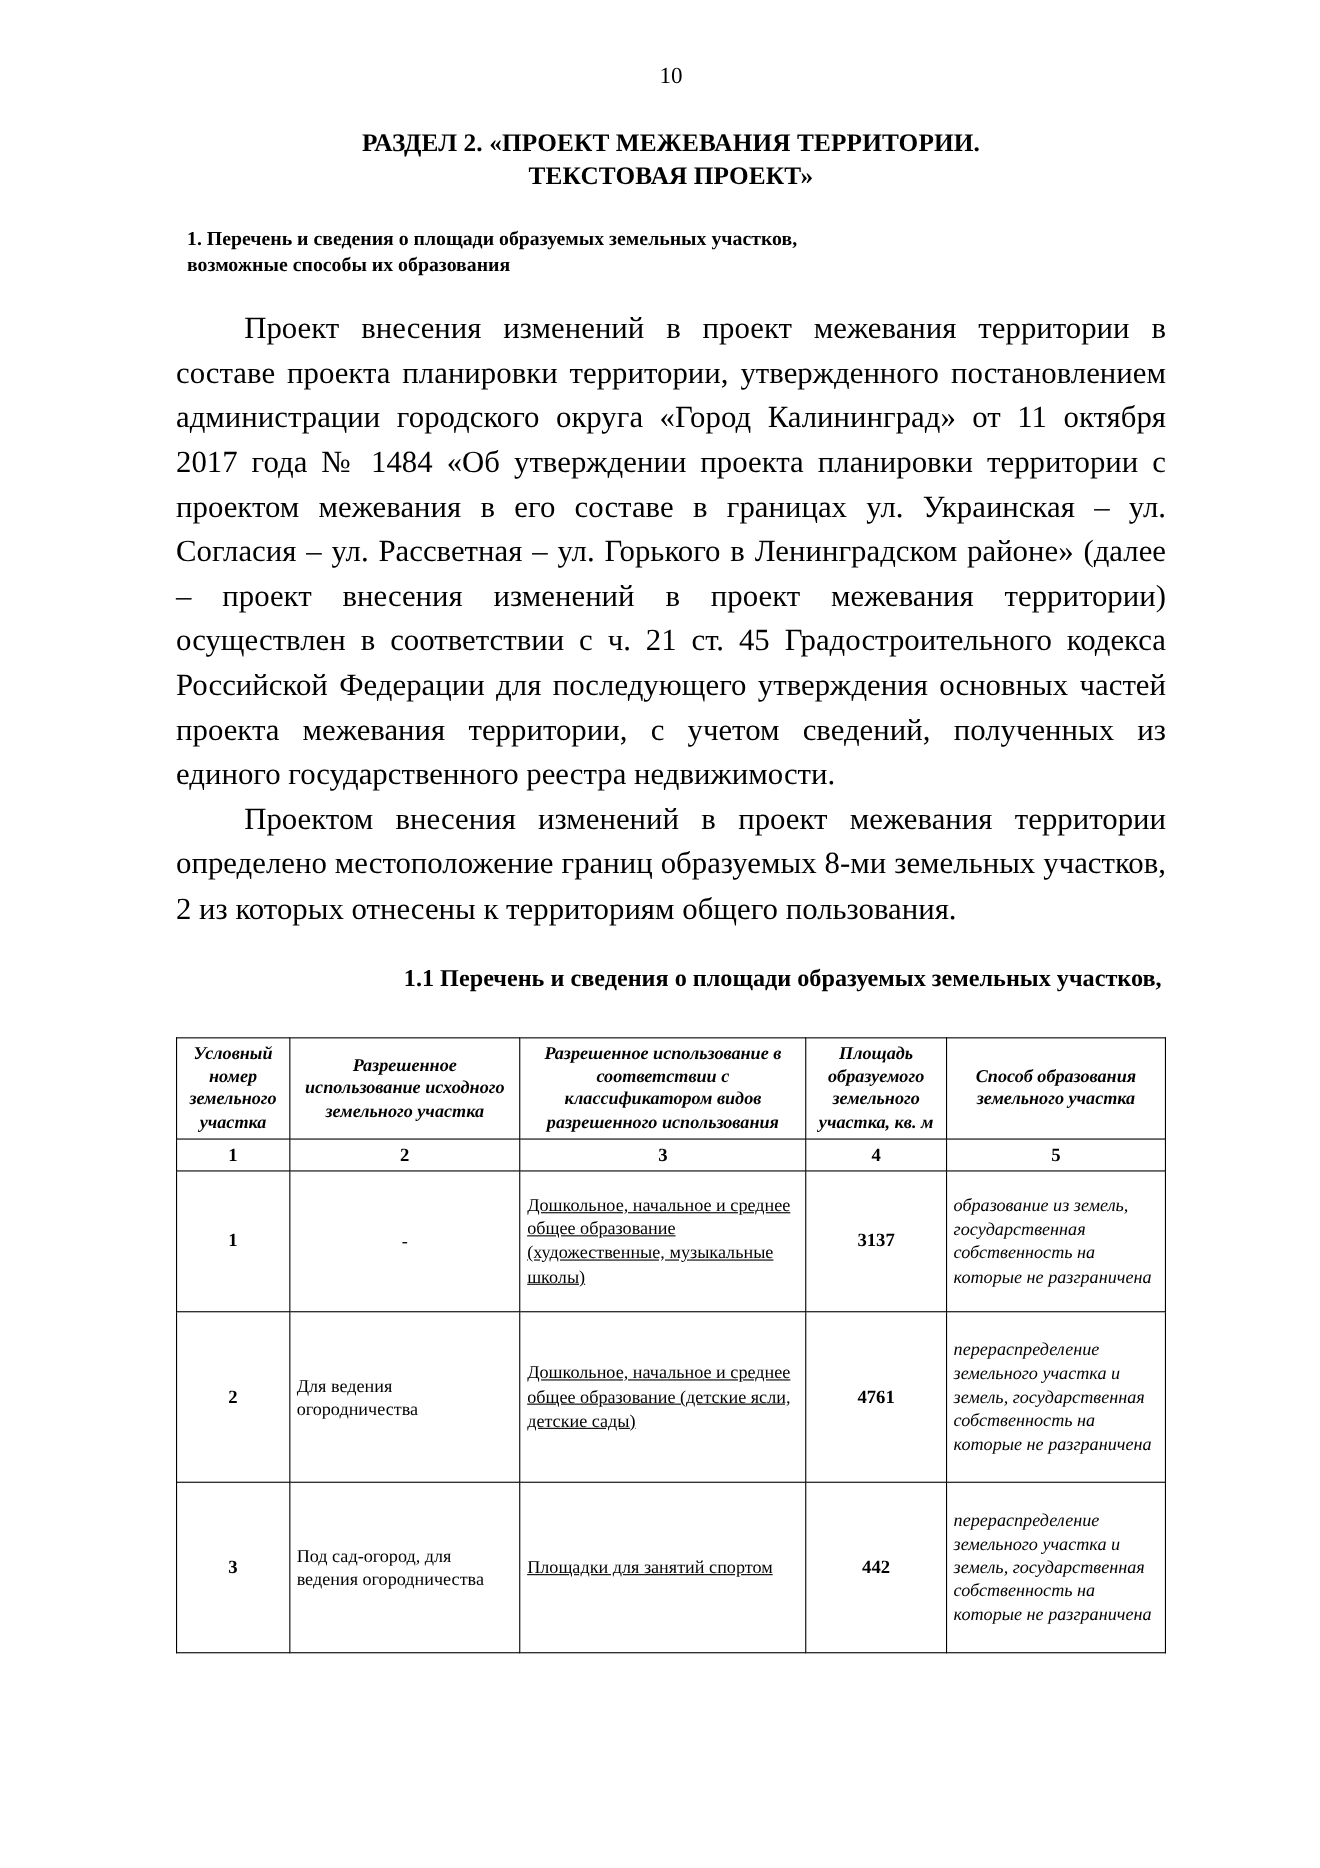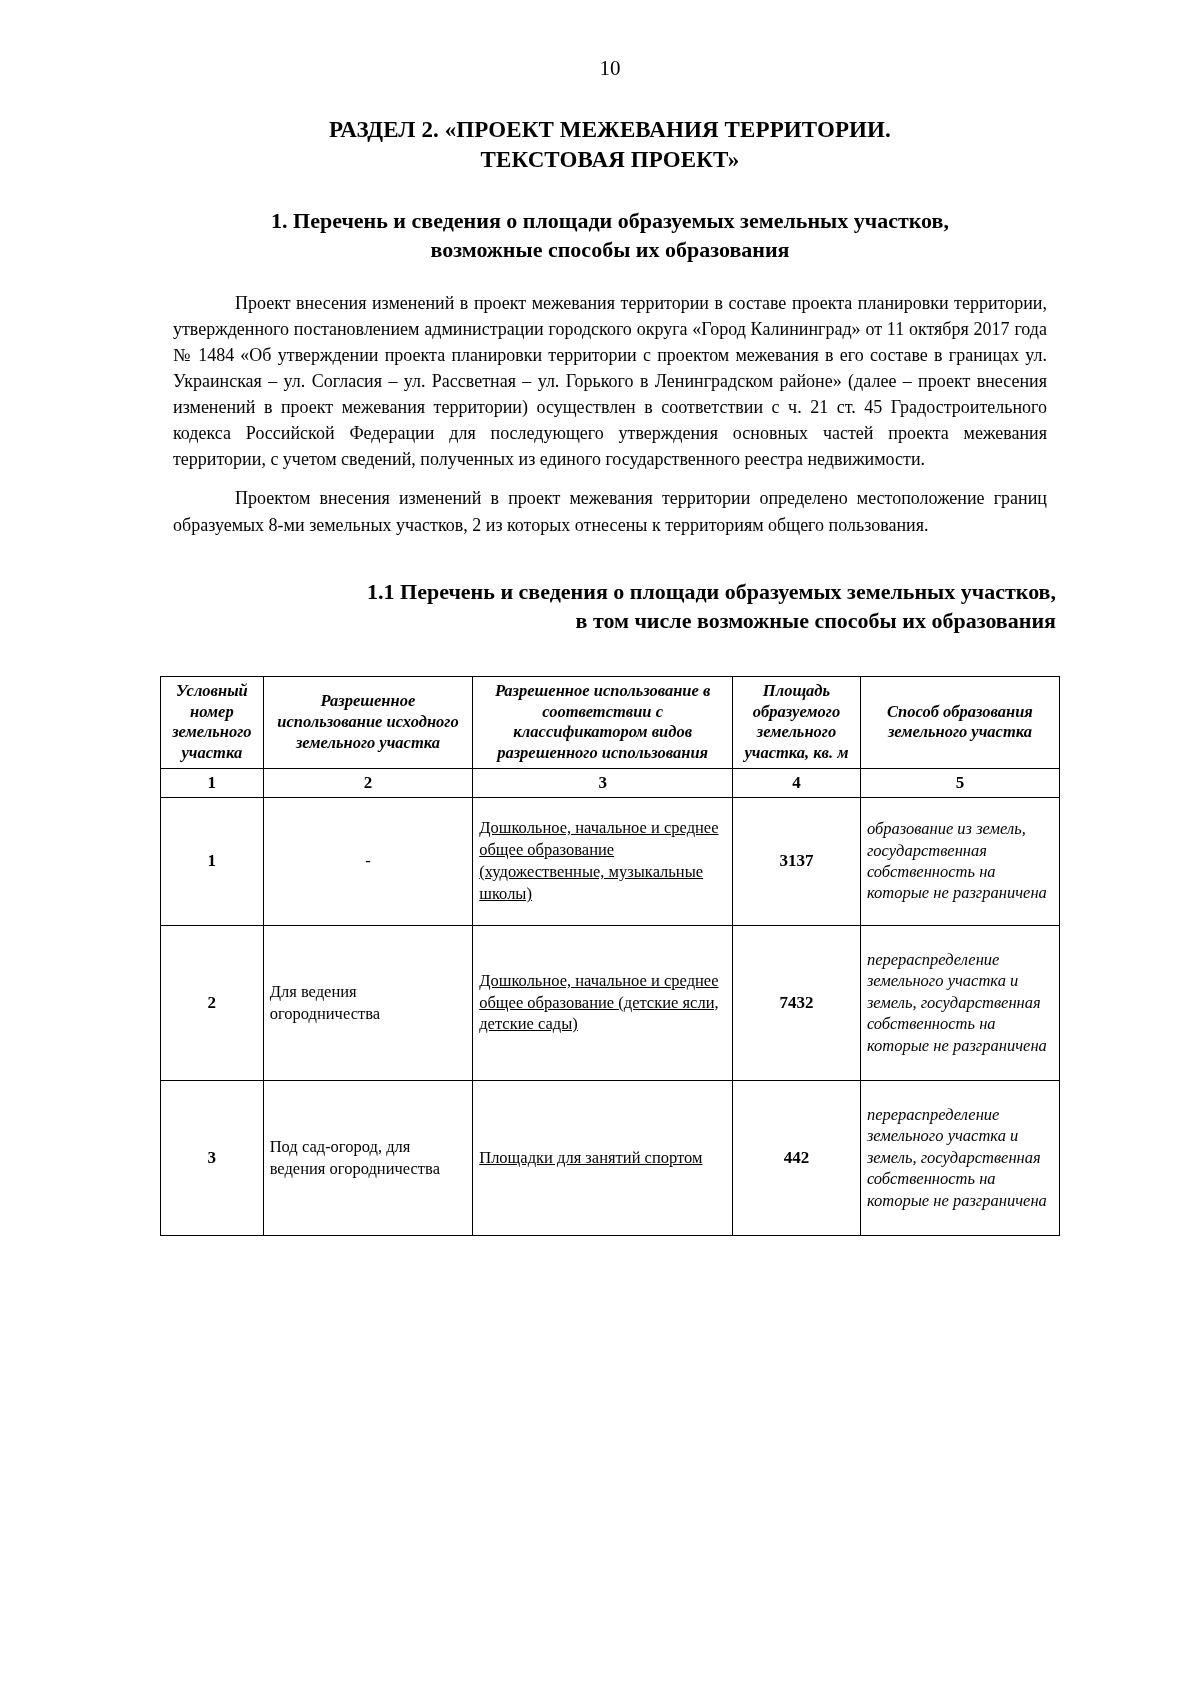--- a/index.html
+++ b/index.html
@@ -28,34 +28,34 @@
   .section-title {
     text-align: center;
     font-weight: bold;
     font-size: 23px;
     line-height: 1.32;
     margin: 0 0 30px 0;
     letter-spacing: 0.1px;
   }
   .section-title .l2 { display: block; }
   .subsection-title {
-    text-align: center;
-    font-weight: bold;
-    font-size: 22px;
+    text-align: left;
+    font-weight: bold;
+    font-size: 18px;
     line-height: 1.32;
     margin: 0 0 26px 0;
     padding: 0 10px;
   }
   .subsection-title .l2 { display: block; }
   p.body-text {
     text-align: justify;
     text-justify: inter-word;
-    font-size: 18px;
+    font-size: 28px;
     line-height: 1.45;
-    margin: 13px;
+    margin: 0;
     text-indent: 62px;
     hyphens: none;
   }
   p.body-text + p.body-text { margin-top: 0; }
   .spacer-24 { height: 26px; }
   .spacer-16 { height: 18px; }
   .subsection-title-2 {
     text-align: right;
     font-weight: bold;
     font-size: 22px;
@@ -150,21 +150,20 @@
     <span class="l2">возможные способы их образования</span>
   </div>
 
   <p class="body-text">Проект внесения изменений в проект межевания территории в составе проекта планировки территории, утвержденного постановлением администрации городского округа «Город Калининград» от 11 октября 2017 года № 1484 «Об утверждении проекта планировки территории с проектом межевания в его составе в границах ул. Украинская – ул. Согласия – ул. Рассветная – ул. Горького в Ленинградском районе» (далее – проект внесения изменений в проект межевания территории) осуществлен в соответствии с ч. 21 ст. 45 Градостроительного кодекса Российской Федерации для последующего утверждения основных частей проекта межевания территории, с учетом сведений, полученных из единого государственного реестра недвижимости.</p>
   <p class="body-text">Проектом внесения изменений в проект межевания территории определено местоположение границ образуемых 8-ми земельных участков, 2 из которых отнесены к территориям общего пользования.</p>
 
   <div class="spacer-24"></div>
 
   <div class="subsection-title-2">
     <span>1.1 Перечень и сведения о площади образуемых земельных участков,</span>
-    <span class="l2">в том числе возможные способы их образования</span>
   </div>
 
   <div class="spacer-16"></div>
 
 
   <table class="main-table">
     <colgroup>
       <col class="col-1">
       <col class="col-2">
       <col class="col-3">
@@ -192,21 +191,21 @@
         <td class="c1">1</td>
         <td class="c2 dash">-</td>
         <td class="c3">Дошкольное, начальное и среднее общее образование (художественные, музыкальные школы)</td>
         <td class="c4">3137</td>
         <td class="c5">образование из земель, государственная собственность на которые не разграничена</td>
       </tr>
       <tr style="height:155px;">
         <td class="c1">2</td>
         <td class="c2">Для ведения огородничества</td>
         <td class="c3">Дошкольное, начальное и среднее общее образование (детские ясли, детские сады)</td>
-        <td class="c4">7432</td>
+        <td class="c4">4761</td>
         <td class="c5">перераспределение земельного участка и земель, государственная собственность на которые не разграничена</td>
       </tr>
       <tr style="height:155px;">
         <td class="c1">3</td>
         <td class="c2">Под сад-огород, для ведения огородничества</td>
         <td class="c3">Площадки для занятий спортом</td>
         <td class="c4">442</td>
         <td class="c5">перераспределение земельного участка и земель, государственная собственность на которые не разграничена</td>
       </tr>
     </tbody>

